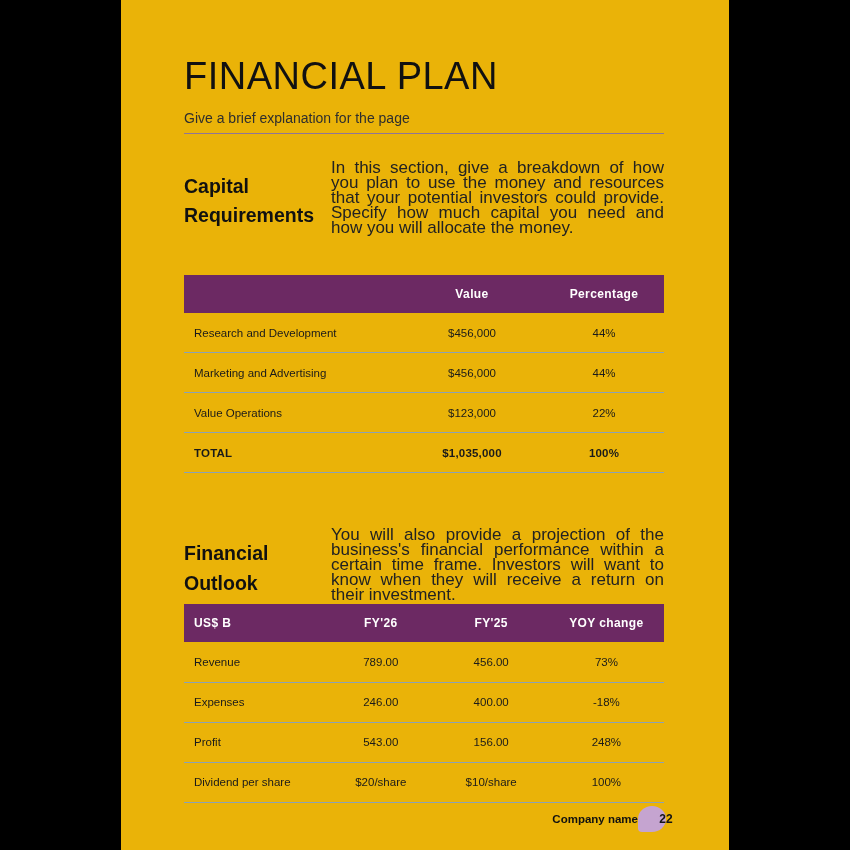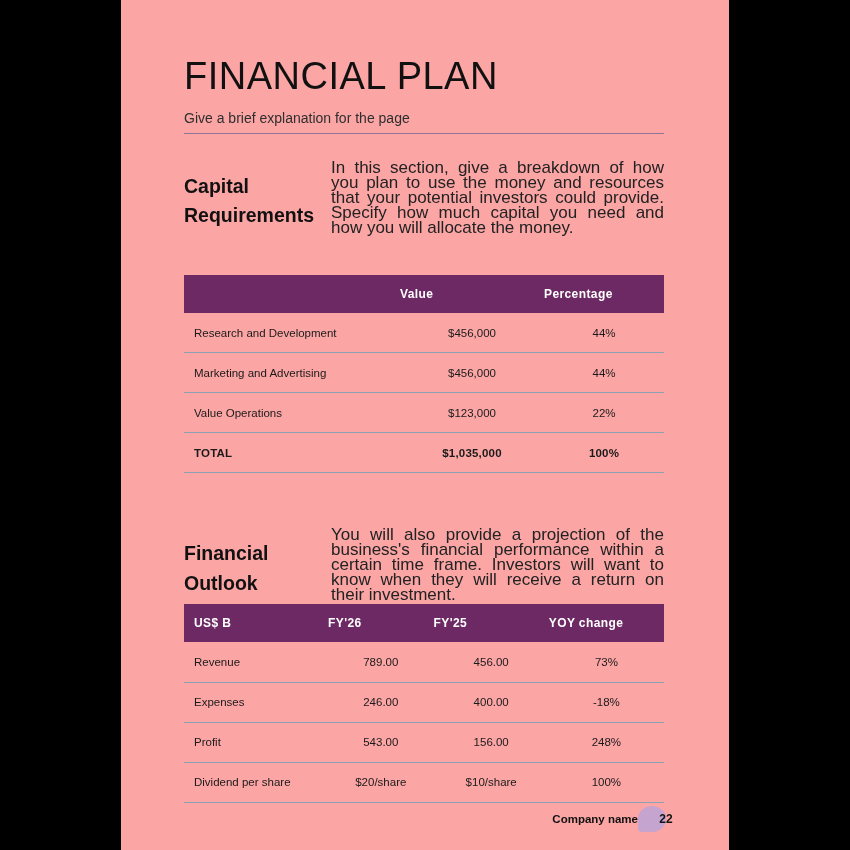--- a/index.html
+++ b/index.html
@@ -5,21 +5,21 @@
   * { margin: 0; padding: 0; box-sizing: border-box; }
   html, body { width: 850px; height: 850px; overflow: hidden; }
   body {
     background: #000000;
     font-family: "Liberation Sans", "DejaVu Sans", sans-serif;
     color: #1a1a1a;
   }
   .page {
     width: 608px; height: 850px;
     margin: 0 auto;
-    background: #fca5a5;
+    background: #eab308;
     position: relative;
   }
   .content {
     padding: 56px 65px 0 63px;
   }
   .doc-title {
     font-size: 38px;
     font-weight: 500;
     letter-spacing: 0.5px;
     color: #111;
@@ -64,21 +64,21 @@
   .tbl-wrap-1 { margin-top: 40px; }
   .tbl-wrap-2 { margin-top: 2px; }
   .section-2 { margin-top: 54px; }
   table.tbl thead th {
     background: #6c2963;
     color: #ffffff;
     font-size: 12px;
     font-weight: 700;
     letter-spacing: 0.4px;
     height: 38px;
-    text-align: left;
+    text-align: center;
     vertical-align: middle;
   }
   table.tbl thead th.col-label {
     text-align: left;
     padding-left: 10px;
   }
   table.tbl tbody td {
     height: 40px;
     font-size: 11.5px;
     color: #1a1a1a;

